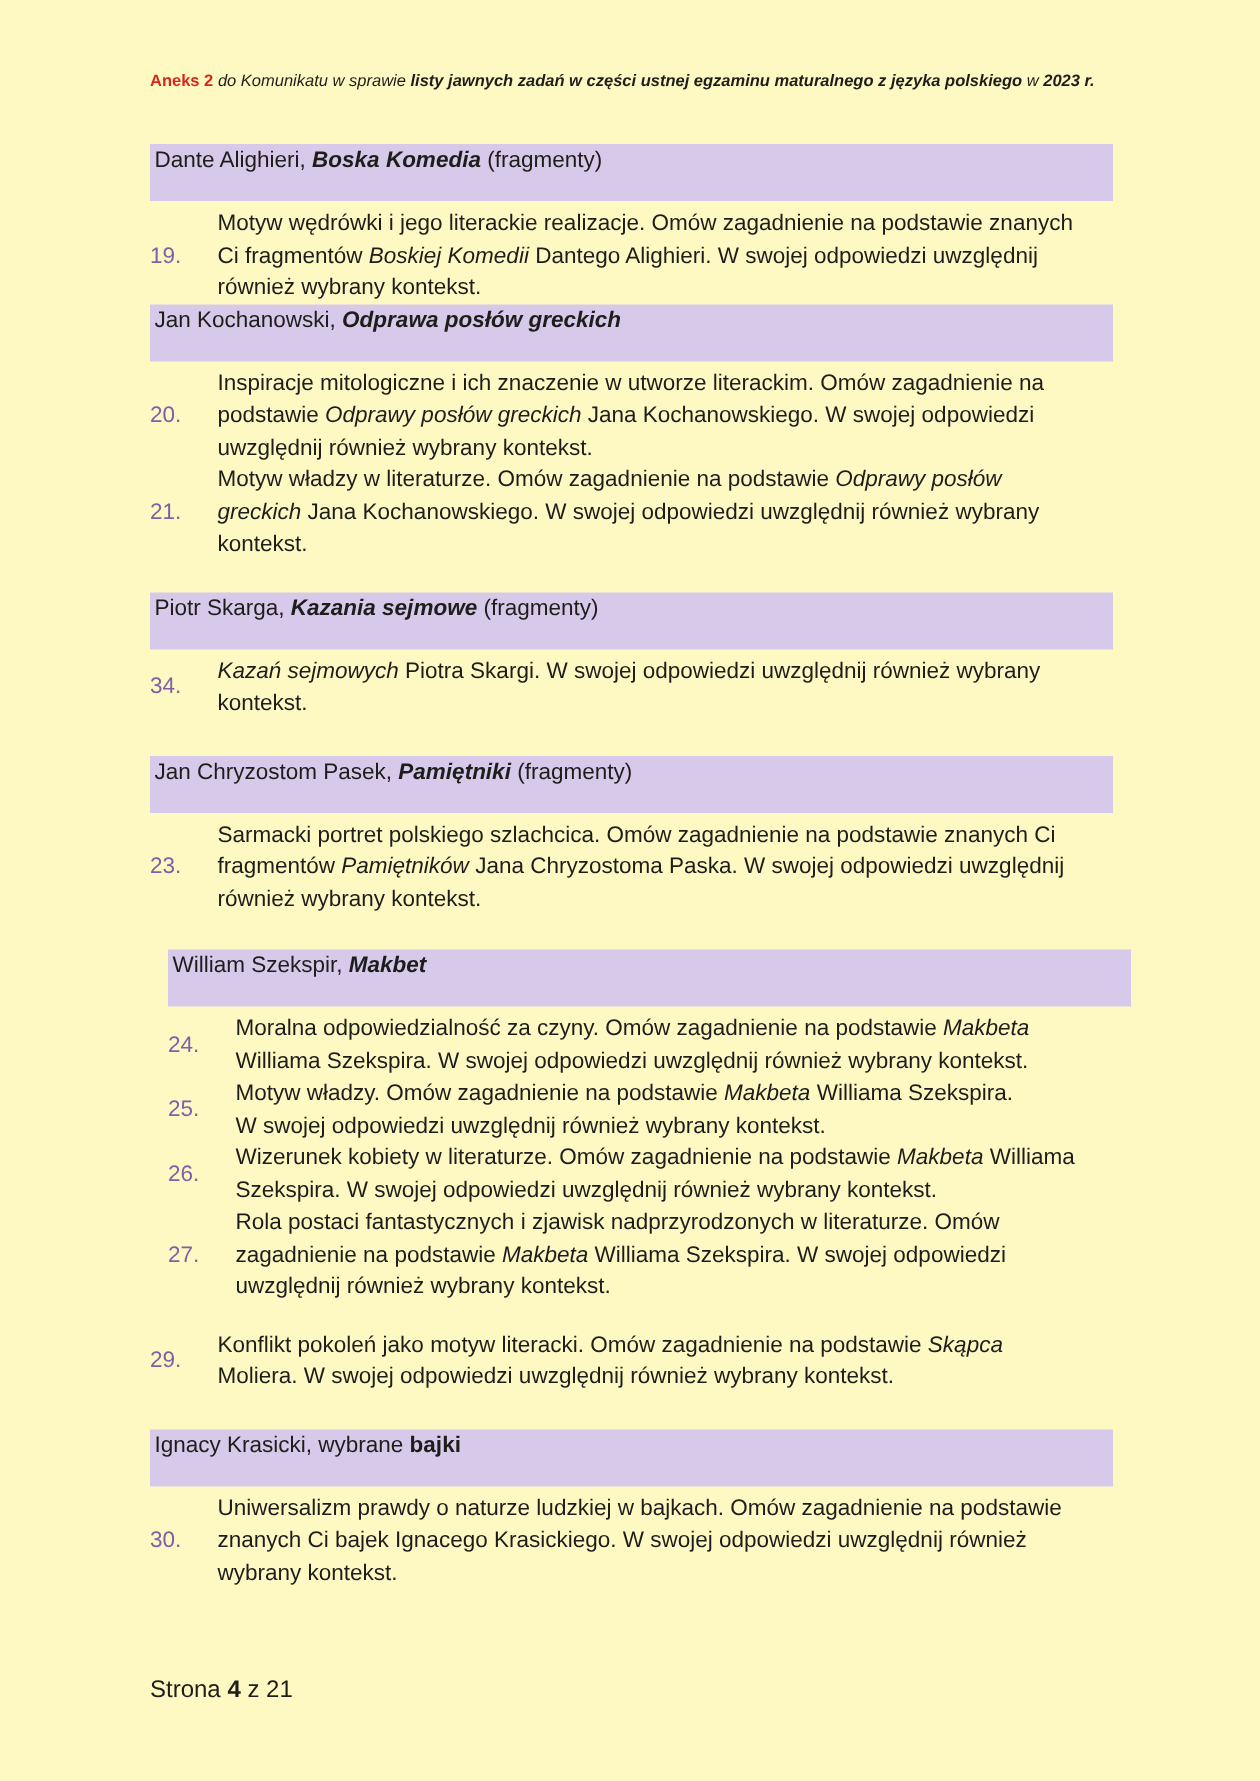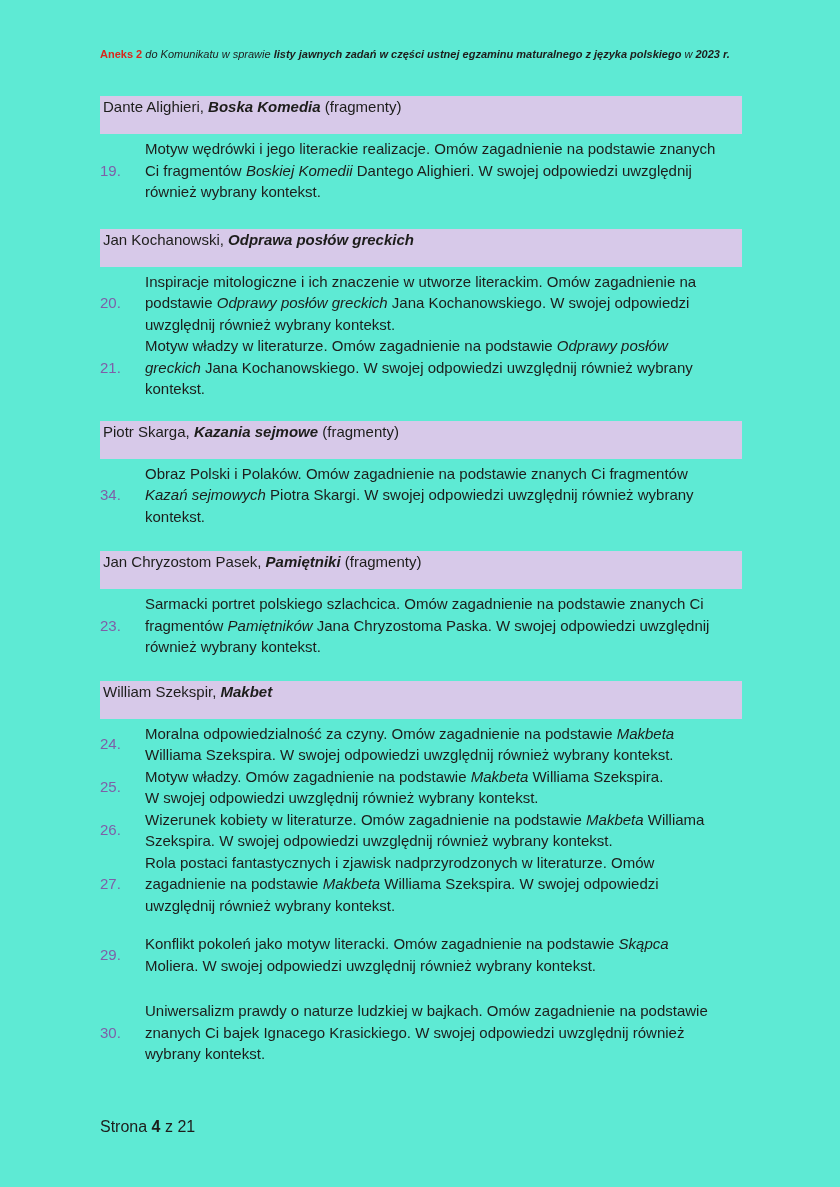--- a/index.html
+++ b/index.html
@@ -6,42 +6,42 @@
     margin: 0; padding: 0;
     width: 840px; height: 1187px;
     background: #ffffff;
     font-family: "Liberation Sans", sans-serif;
     color: var(--text-color, #1d1d1b);
     overflow: hidden;
   }
   .page {
     position: relative;
     width: 840px; height: 1187px;
-    background: #5eead4;
+    background: #fef9c3;
   }
   
   .header-note {
     position: absolute;
     left: 100px; top: 47px;
     width: 700px;
     font-size: 11px;
     line-height: 14px;
     white-space: nowrap;
   }
   
   .content {
     position: absolute;
     left: 100px; top: 96px;
     width: 660px;
   }
   .doc-section { margin: 0; }
-  .doc-section:nth-of-type(2) { margin-top: 26px; }
+  .doc-section:nth-of-type(2) { }
   .doc-section:nth-of-type(3) { margin-top: 21px; }
   .doc-section:nth-of-type(4) { margin-top: 24px; }
-  .doc-section:nth-of-type(5) { margin-top: 23px; }
+  .doc-section:nth-of-type(5) { margin-top: 23px; margin-left: 12px; }
   .doc-section:nth-of-type(6) { margin-top: 17px; }
   .doc-section:nth-of-type(7) { margin-top: 24px; }
   .band {
     width: 639px;
     height: 38px;
     line-height: 22px;
     padding-left: 3px;
     background: var(--band-bg, #d7c9e9);
     font-size: 15px;
     margin-bottom: 4px;
@@ -100,22 +100,21 @@
           <div class="task-num">21.</div>
           <div class="task-text"><span class="seg s-r">Motyw władzy w literaturze. Omów zagadnienie na podstawie </span><span class="seg s-i">Odprawy posłów
 greckich</span><span class="seg s-r"> Jana Kochanowskiego. W swojej odpowiedzi uwzględnij również wybrany
 kontekst.</span></div>
         </div>
       </section>
       <section class="doc-section">
         <div class="band"><span class="seg s-r">Piotr Skarga, </span><span class="seg s-bi">Kazania sejmowe</span><span class="seg s-r"> (fragmenty)</span></div>
         <div class="task">
           <div class="task-num">34.</div>
-          <div class="task-text"><span class="seg s-r">Obraz Polski i Polaków. Omów zagadnienie na podstawie znanych Ci fragmentów
-</span><span class="seg s-i">Kazań sejmowych</span><span class="seg s-r"> Piotra Skargi. W swojej odpowiedzi uwzględnij również wybrany
+          <div class="task-text"><span class="seg s-i">Kazań sejmowych</span><span class="seg s-r"> Piotra Skargi. W swojej odpowiedzi uwzględnij również wybrany
 kontekst.</span></div>
         </div>
       </section>
       <section class="doc-section">
         <div class="band"><span class="seg s-r">Jan Chryzostom Pasek, </span><span class="seg s-bi">Pamiętniki</span><span class="seg s-r"> (fragmenty)</span></div>
         <div class="task">
           <div class="task-num">23.</div>
           <div class="task-text"><span class="seg s-r">Sarmacki portret polskiego szlachcica. Omów zagadnienie na podstawie znanych Ci
 fragmentów </span><span class="seg s-i">Pamiętników</span><span class="seg s-r"> Jana Chryzostoma Paska. W swojej odpowiedzi uwzględnij
 również wybrany kontekst.</span></div>
@@ -146,20 +145,21 @@
         </div>
       </section>
       <section class="doc-section">
         <div class="task">
           <div class="task-num">29.</div>
           <div class="task-text"><span class="seg s-r">Konflikt pokoleń jako motyw literacki. Omów zagadnienie na podstawie </span><span class="seg s-i">Skąpca</span><span class="seg s-r">
 Moliera. W swojej odpowiedzi uwzględnij również wybrany kontekst.</span></div>
         </div>
       </section>
       <section class="doc-section">
+        <div class="band"><span class="seg s-r">Ignacy Krasicki, wybrane </span><span class="seg s-b">bajki</span></div>
         <div class="task">
           <div class="task-num">30.</div>
           <div class="task-text"><span class="seg s-r">Uniwersalizm prawdy o naturze ludzkiej w bajkach. Omów zagadnienie na podstawie
 znanych Ci bajek Ignacego Krasickiego. W swojej odpowiedzi uwzględnij również
 wybrany kontekst.</span></div>
         </div>
       </section>
     </div>
   <div class="footer" id="page-footer"><span class="seg s-r">Strona </span><span class="seg s-b">4</span><span class="seg s-r"> z 21</span></div>
 </div>

